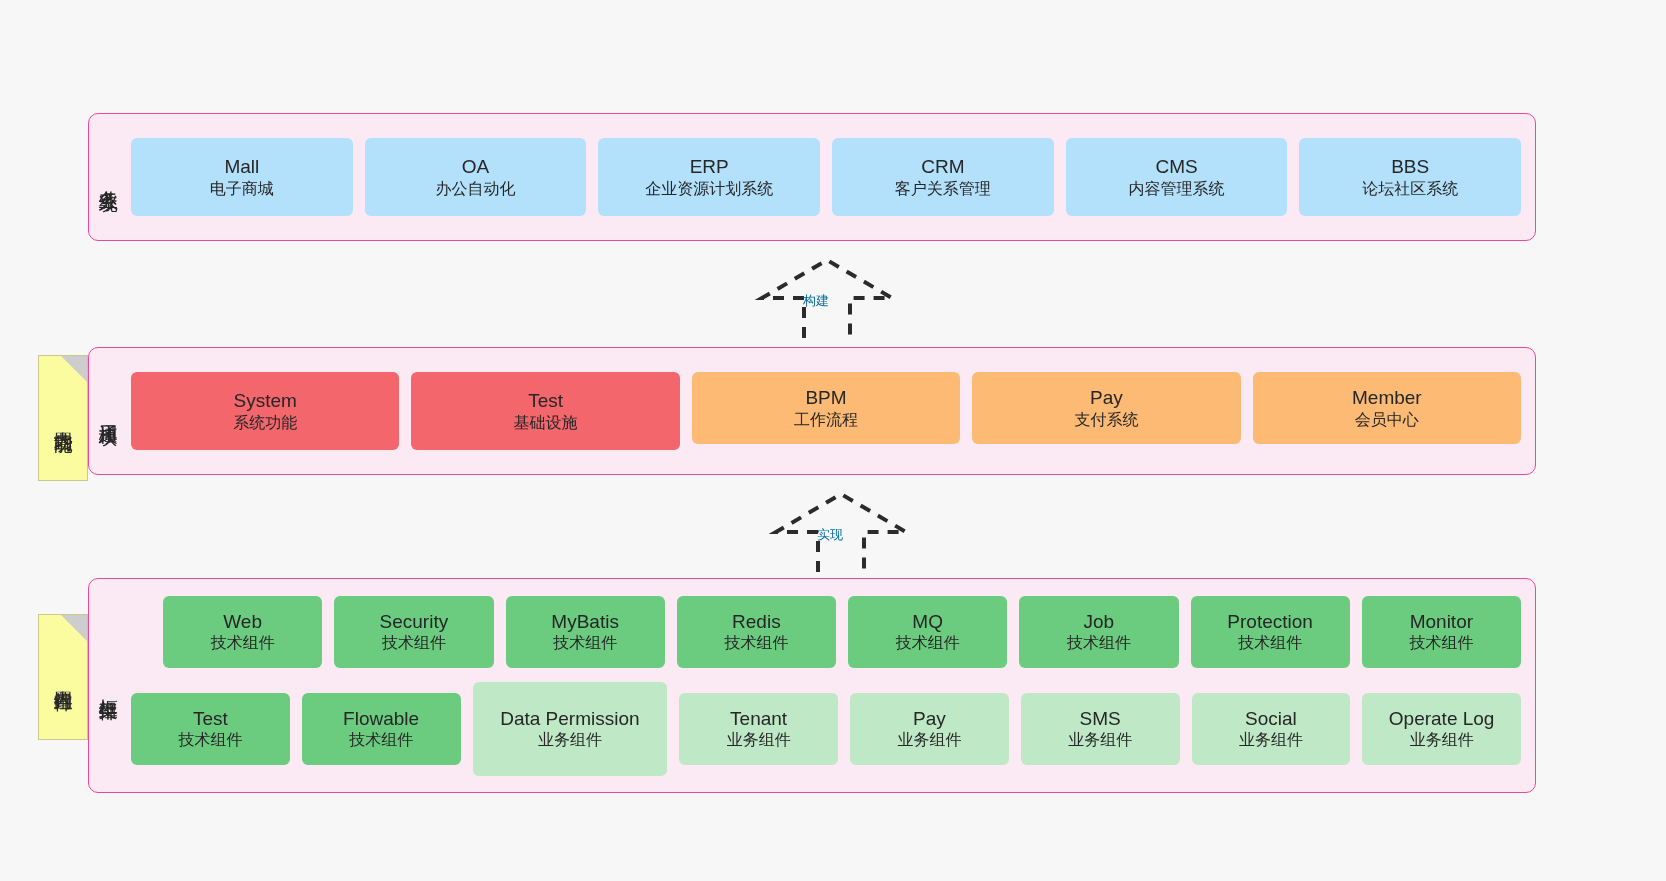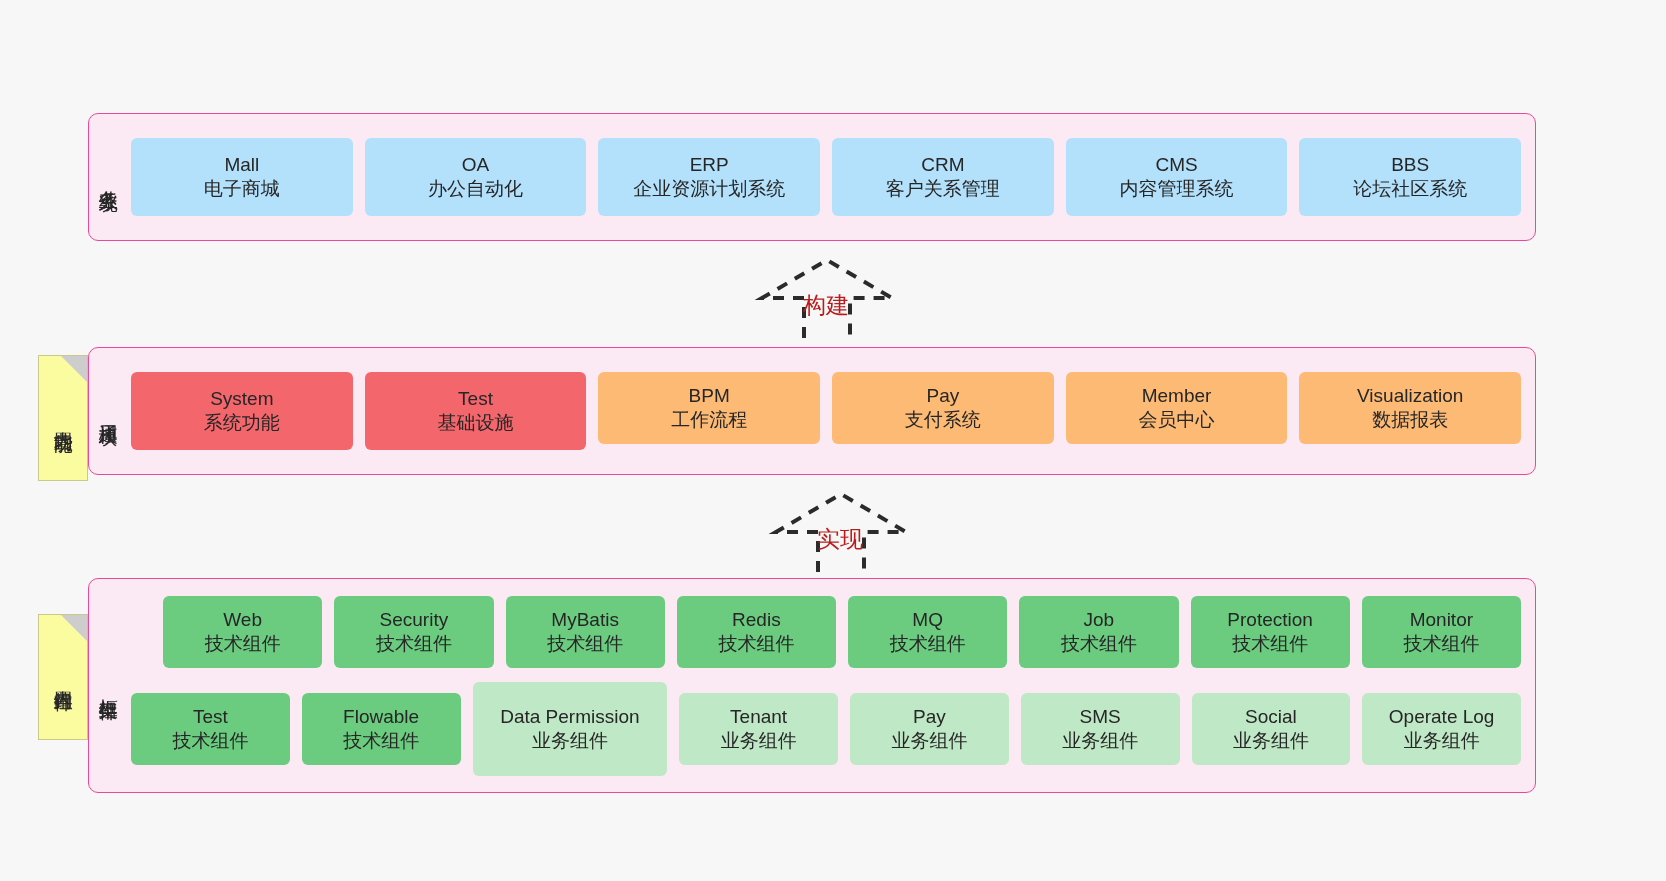--- a/index.html
+++ b/index.html
@@ -67,21 +67,21 @@
     justify-content: center;
     text-align: center;
     box-sizing: border-box;
     color: #262626;
   }
   .node .nm {
     font-size: 19px;
     line-height: 1.24;
   }
   .node .sub {
-    font-size: 19px;
+    font-size: 16px;
     line-height: 1.24;
   }
 
   
   .c-blue        { background: #b3e0fb; }
   .c-red         { background: #f2666c; }
   .c-pink        { background: #fdba74; }
   .c-green       { background: #6bcc80; }
   .c-lightgreen  { background: #bfe8c6; }
 
@@ -112,23 +112,23 @@
     border-left: 26px solid transparent;
   }
 
   
   .arrow-wrap {
     position: absolute;
   }
   .arrow-wrap svg { display: block; overflow: visible; }
   .arrow-label {
     position: absolute;
-    font-size: 23px;
+    font-size: 13px;
     line-height: 1;
-    color: #b91c1c;
+    color: #0369a1;
     white-space: nowrap;
   }
 </style>
 </head>
 <body>
 
 <div id="canvas">
 
   <div class="layer" id="layer-business" style="left:88px; top:113px; width:1448px; height:128px;">
     <div class="layer-title">业务系统</div>
@@ -191,24 +191,20 @@
           <span class="sub">工作流程</span>
         </div>
         <div class="node c-pink" style="flex:1 1 0; height:72px;">
           <span class="nm">Pay</span>
           <span class="sub">支付系统</span>
         </div>
         <div class="node c-pink" style="flex:1 1 0; height:72px;">
           <span class="nm">Member</span>
           <span class="sub">会员中心</span>
         </div>
-        <div class="node c-pink" style="flex:1 1 0; height:72px;">
-          <span class="nm">Visualization</span>
-          <span class="sub">数据报表</span>
-        </div>
       </div>
     </div>
   </div>
 
   <div class="arrow-wrap" style="left:770px; top:492px; width:142px; height:82px;">
     <svg width="142" height="82" viewBox="0 0 142 82" aria-hidden="true">
       <path d="M 48 80 L 48 40 L 6 40 L 71 2 L 136 40 L 94 40 L 94 80" fill="none" stroke="#2b2b2b" stroke-width="4" stroke-dasharray="11 9" stroke-linecap="butt" stroke-linejoin="miter"></path>
     </svg>
     <span class="arrow-label" style="left:47px; top:36px;">实现</span>
   </div>

